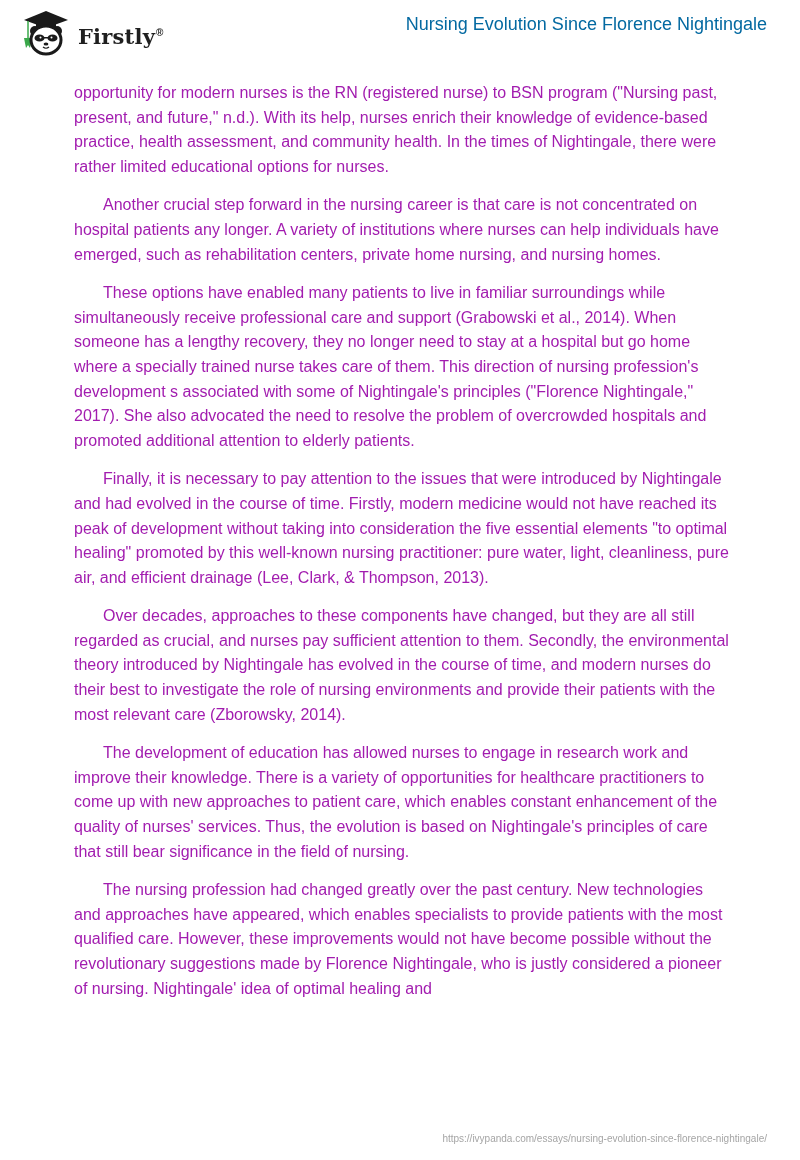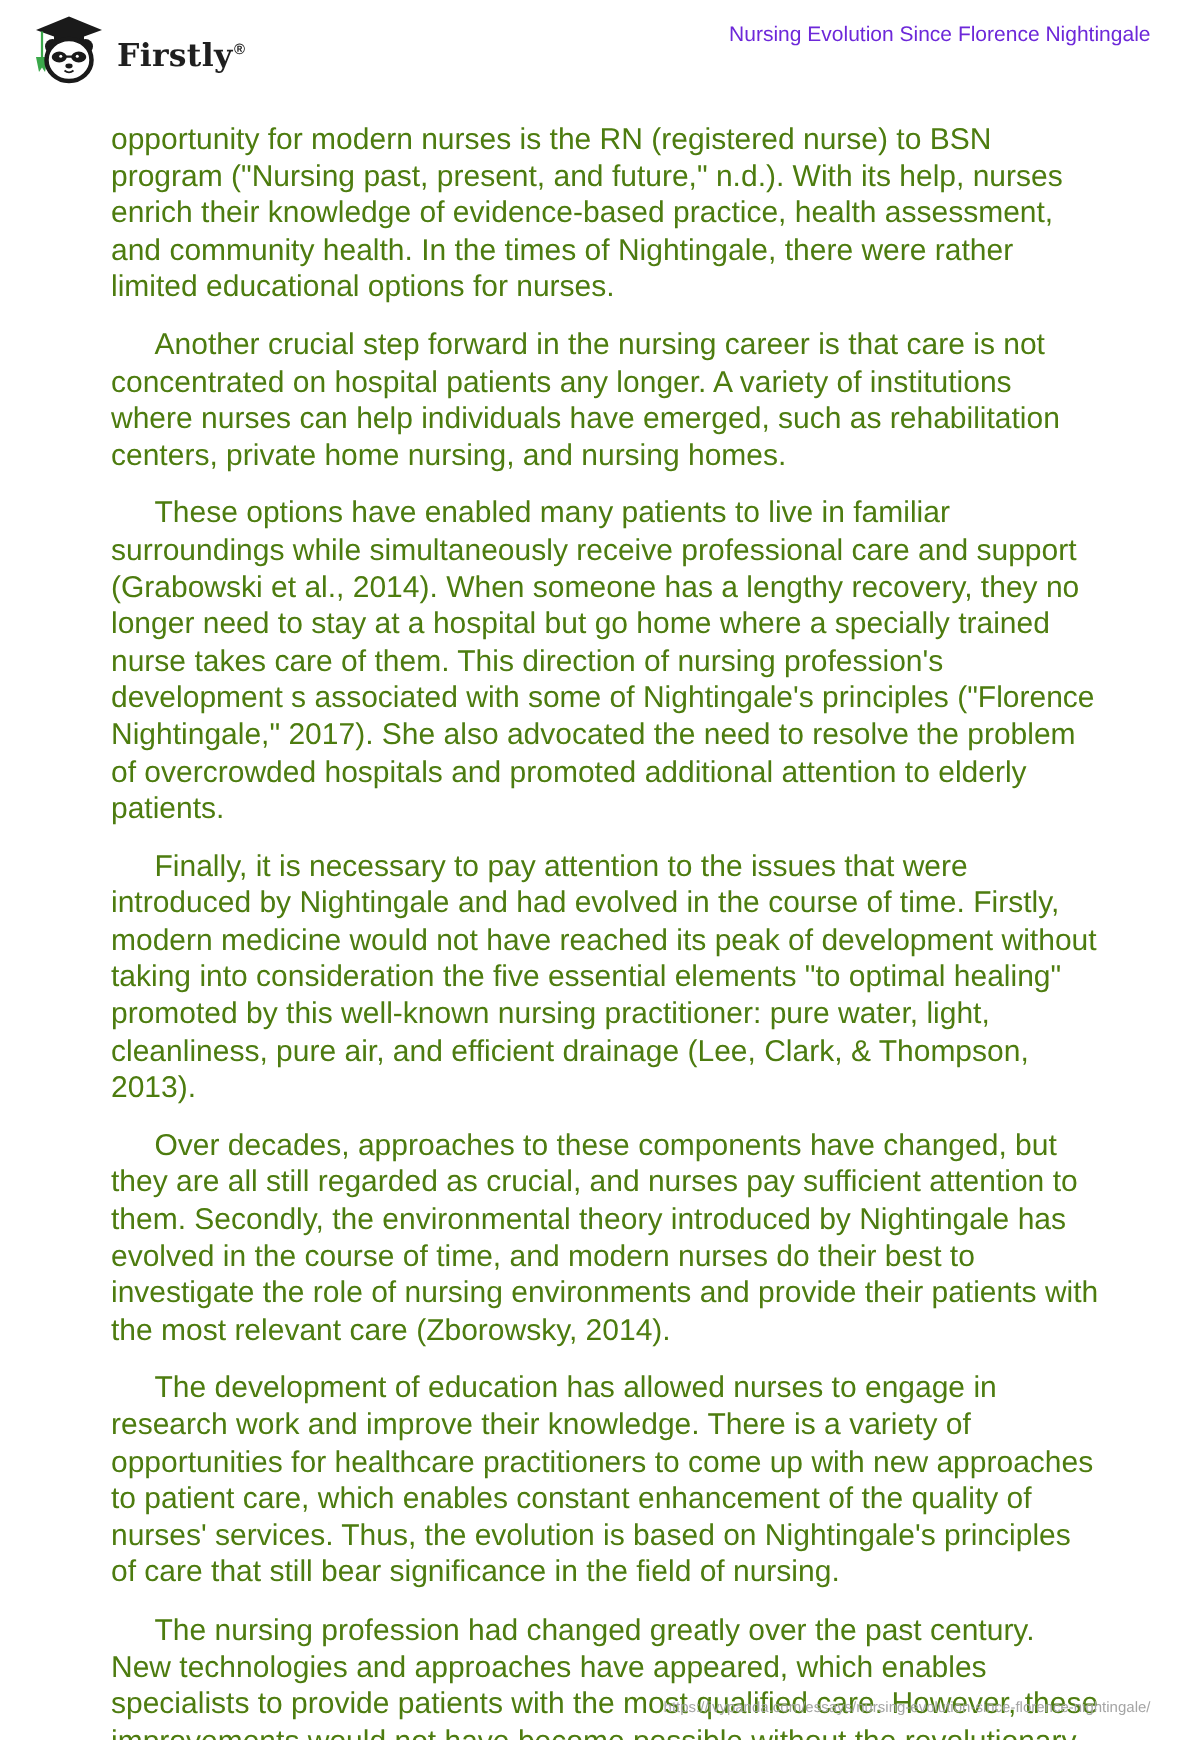--- a/index.html
+++ b/index.html
@@ -47,34 +47,34 @@
       font-size: 10px;
       vertical-align: super;
       font-family: "Liberation Sans", sans-serif;
       font-weight: bold;
       margin-left: 1px;
     }
     .doc-title {
       position: absolute;
       right: 33px;
       top: 14px;
-      font-size: 14px;
-      color: #6d28d9;
+      font-size: 18px;
+      color: #0369a1;
     }
     .content {
       position: absolute;
       left: 74px;
       top: 81px;
       width: 660px;
     }
     .content p {
       margin: 0 0 14px 0;
-      font-size: 20px;
+      font-size: 16px;
       line-height: 24.6px;
-      color: #4d7c0f;
+      color: #a21caf;
     }
     .content p.indent {
       text-indent: 29px;
     }
     .footer-url {
       position: absolute;
       right: 33px;
       top: 1133px;
       font-size: 10px;
       color: #a5a5a5;

